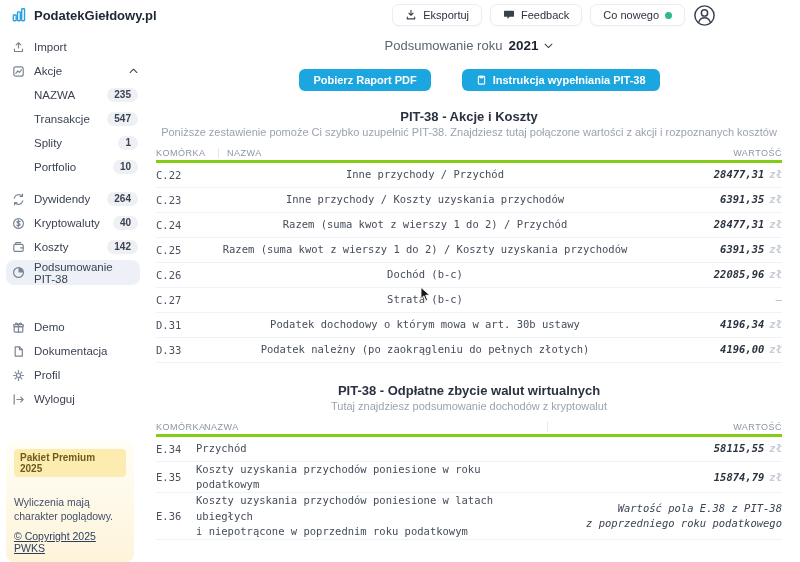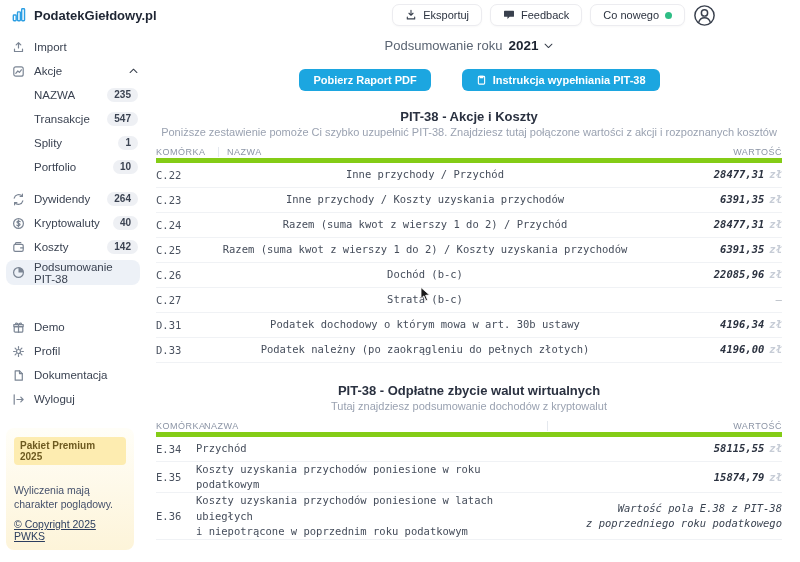--- a/index.html
+++ b/index.html
@@ -24,42 +24,42 @@
   .sitem { display:flex; align-items:center; gap:9px; height:24px; padding:0 8px 0 12px;
     font-size:11.5px; color:#3b4352; cursor:pointer; }
   .sitem .ico { width:13px; height:13px; flex:0 0 13px; display:flex; }
   .sub { padding-left:34px; }
   .badge { margin-left:auto; background:#eef0f4; color:#3b4352; font-size:10px;
     font-weight:bold; border-radius:9px; padding:2px 7px; line-height:1; }
   .chev-up { margin-left:auto; display:flex; }
   .active-item { background:#edf1f7; border-radius:8px; margin:1px 6px; padding-left:6px; height:25px; }
   .group-gap { margin-top:8px; }
   .big-gap { margin-top:30px; }
-  .side-card { position:absolute; left:6px; bottom:12px; width:128px; border-radius:8px;
+  .side-card { position:absolute; left:6px; bottom:0; width:128px; border-radius:8px;
     padding:9px 8px 6px 8px; background:linear-gradient(180deg,#fffef8 0%,#fdf4d9 100%); }
   .prem-badge { display:inline-block; background:#fdecb0; color:#6d5a20; font-size:10px;
     font-weight:bold; padding:3px 6px; border-radius:4px; }
   .side-note { margin-top:18px; font-size:10.5px; line-height:1.35; color:#44506b; }
   .side-copy { margin-top:7px; font-size:10.5px; color:#2c3e5f; text-decoration:underline; display:inline-block; }
 
   
   .main { position:absolute; top:30px; left:146px; width:654px; bottom:0;
     padding:0 18px 0 10px; }
   .year-row { margin-top:8px; display:flex; justify-content:center; align-items:center; gap:6px; }
   .year-label { font-size:13px; color:#5b6573; }
   .year-val { font-size:13.5px; font-weight:bold; color:#1c2330; }
   .actions-row { margin-top:16px; display:flex; justify-content:center; gap:10px; }
   .blue-btn { display:flex; align-items:center; gap:6px; background:#1ca6e0; color:#fff;
     font-size:11px; font-weight:bold; border:none; border-radius:6px; padding:5px 14px; cursor:pointer;margin-left:21px; }
   .sec-title { margin-top:18px; text-align:center; font-size:13px; font-weight:bold; color:#2a3140; }
   .sec-sub { margin-top:2px; text-align:center; font-size:11px; color:#9aa2b1; }
   .sec-title.s2 { margin-top:20px; }
 
   .thead { margin-top:8px; display:grid; align-items:center; height:17px;
-    border-bottom:5px solid #84cc16; font-size:9px; letter-spacing:.5px;
+    border-bottom:3px solid #84cc16; font-size:9px; letter-spacing:.5px;
     color:#8b94a5; }
   .t1 { grid-template-columns:62px 1fr 150px; }
   .t2 { grid-template-columns:40px 1fr 235px; }
   .thead .h-name { padding-left:8px; }
   .t1 .h-name { border-left:1px solid #e4e8ee; }
   .t2 .h-val  { border-left:1px solid #e4e8ee; padding-left:8px; }
   .h-val { text-align:right; }
   .t1 .h-val { text-align:right; }
 
   .trow { display:grid; align-items:center; min-height:25px;
@@ -204,34 +204,34 @@
           <svg class="icon" width="13" height="13" viewBox="0 0 13 13">
             <rect x="2.2" y="5.6" width="8.6" height="5.6" rx="1"></rect>
             <path d="M1.8 3.6h9.4v2H1.8zM6.5 3.6v7.6M6.5 3.6C5 1.2 2.9 2.1 3.7 3.6M6.5 3.6C8 1.2 10.1 2.1 9.3 3.6"></path>
           </svg>
         </span>
       <span>Demo</span>
     </div>
     <div class="sitem">
       <span class="ico">
           <svg class="icon" width="13" height="13" viewBox="0 0 13 13">
+            <path d="M3.2 1.8h4.3l2.8 2.8v6.6H3.2z"></path>
+            <path d="M7.5 1.8v2.8h2.8"></path>
+          </svg>
+        </span>
+      <span>Dokumentacja</span>
+    </div>
+    <div class="sitem">
+      <span class="ico">
+          <svg class="icon" width="13" height="13" viewBox="0 0 13 13">
             <circle cx="6.5" cy="6.5" r="2"></circle>
             <path d="M6.5 1.6v1.7M6.5 9.7v1.7M1.6 6.5h1.7M9.7 6.5h1.7M3.1 3.1l1.2 1.2M8.7 8.7l1.2 1.2M9.9 3.1L8.7 4.3M4.3 8.7L3.1 9.9"></path>
           </svg>
         </span>
       <span>Profil</span>
-    </div>
-    <div class="sitem">
-      <span class="ico">
-          <svg class="icon" width="13" height="13" viewBox="0 0 13 13">
-            <path d="M3.2 1.8h4.3l2.8 2.8v6.6H3.2z"></path>
-            <path d="M7.5 1.8v2.8h2.8"></path>
-          </svg>
-        </span>
-      <span>Dokumentacja</span>
     </div>
     <div class="sitem">
       <span class="ico">
           <svg class="icon" width="13" height="13" viewBox="0 0 13 13">
             <path d="M2.2 1.8v9.4"></path>
             <path d="M4.9 6.5h6.2M8.8 4.2l2.3 2.3-2.3 2.3"></path>
           </svg>
         </span>
       <span>Wyloguj</span>
     </div>

